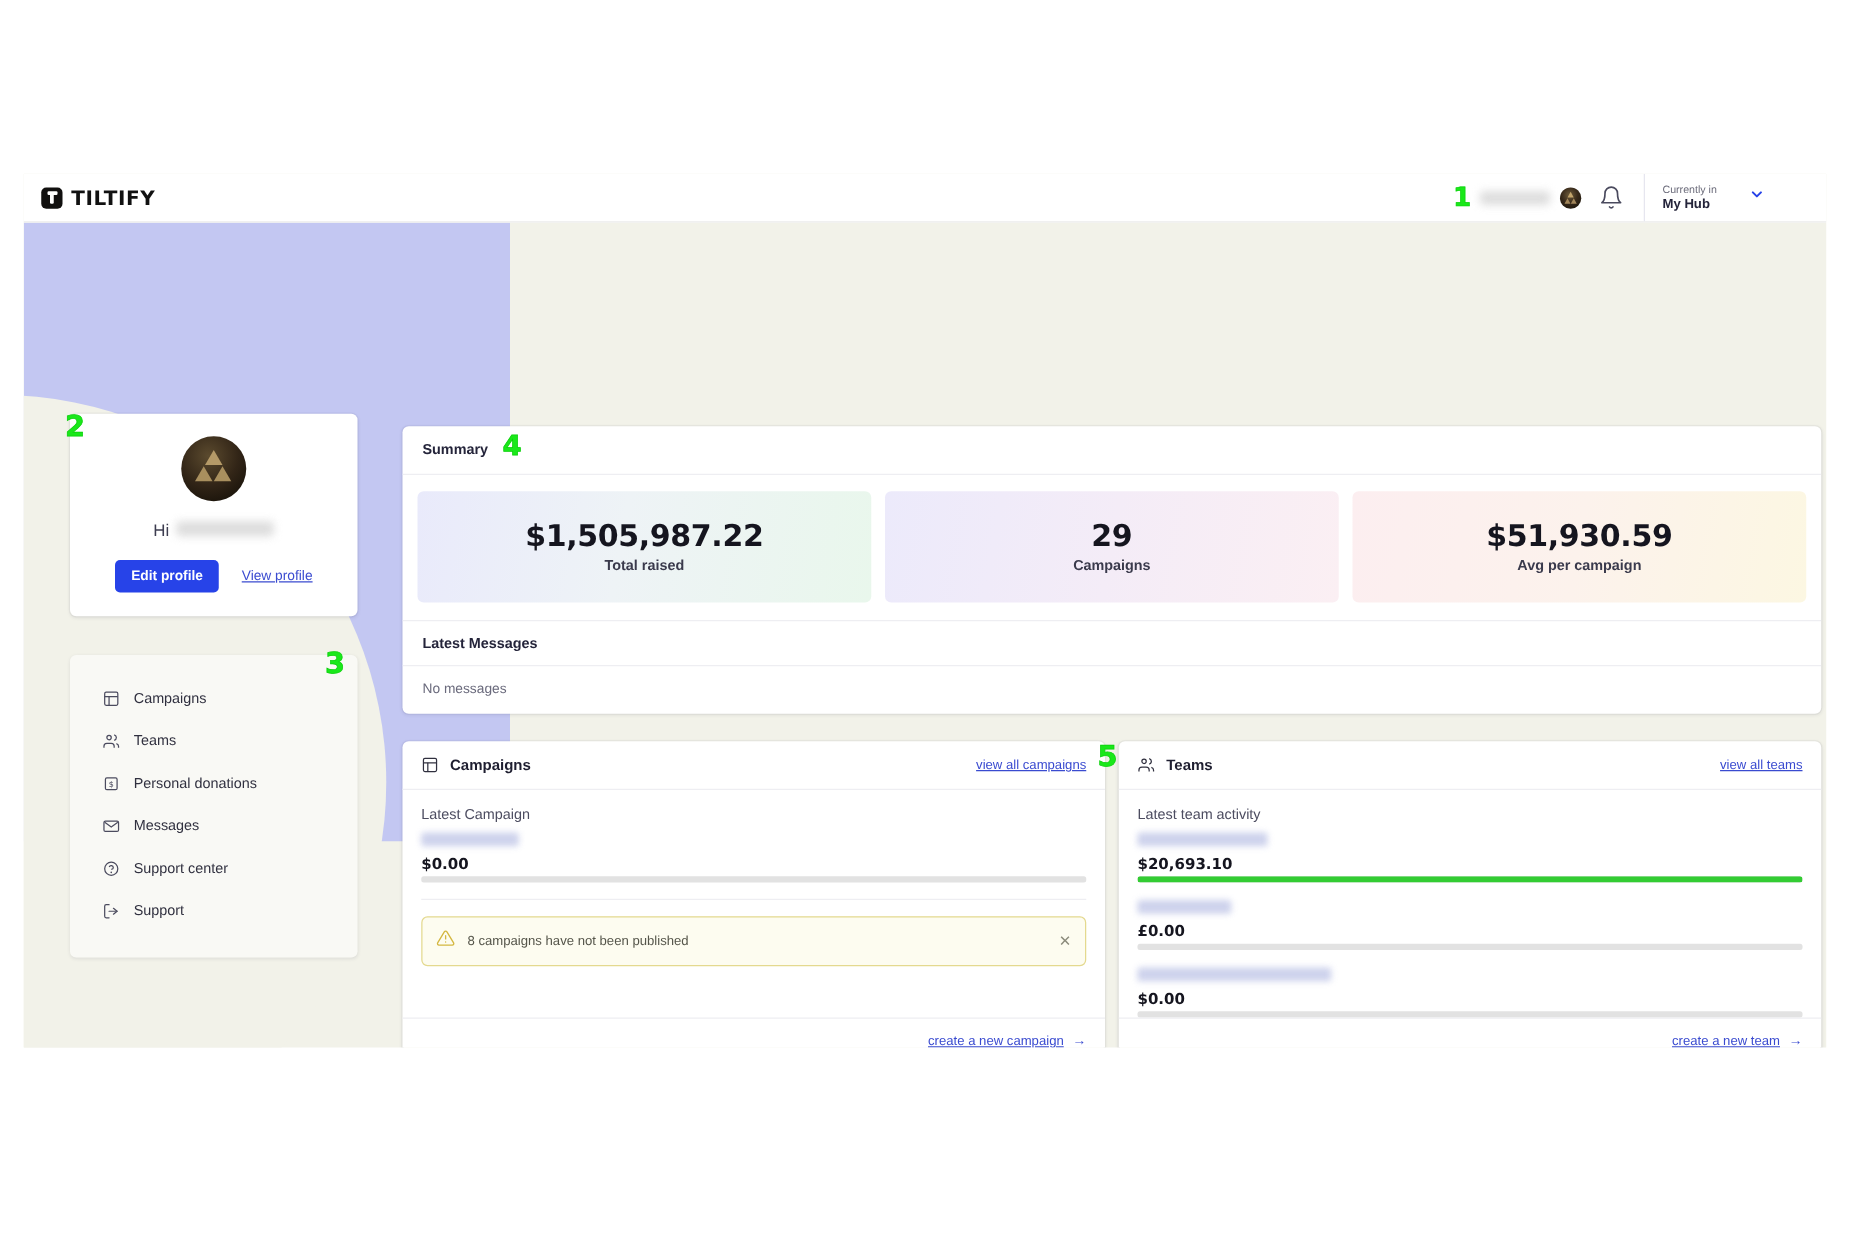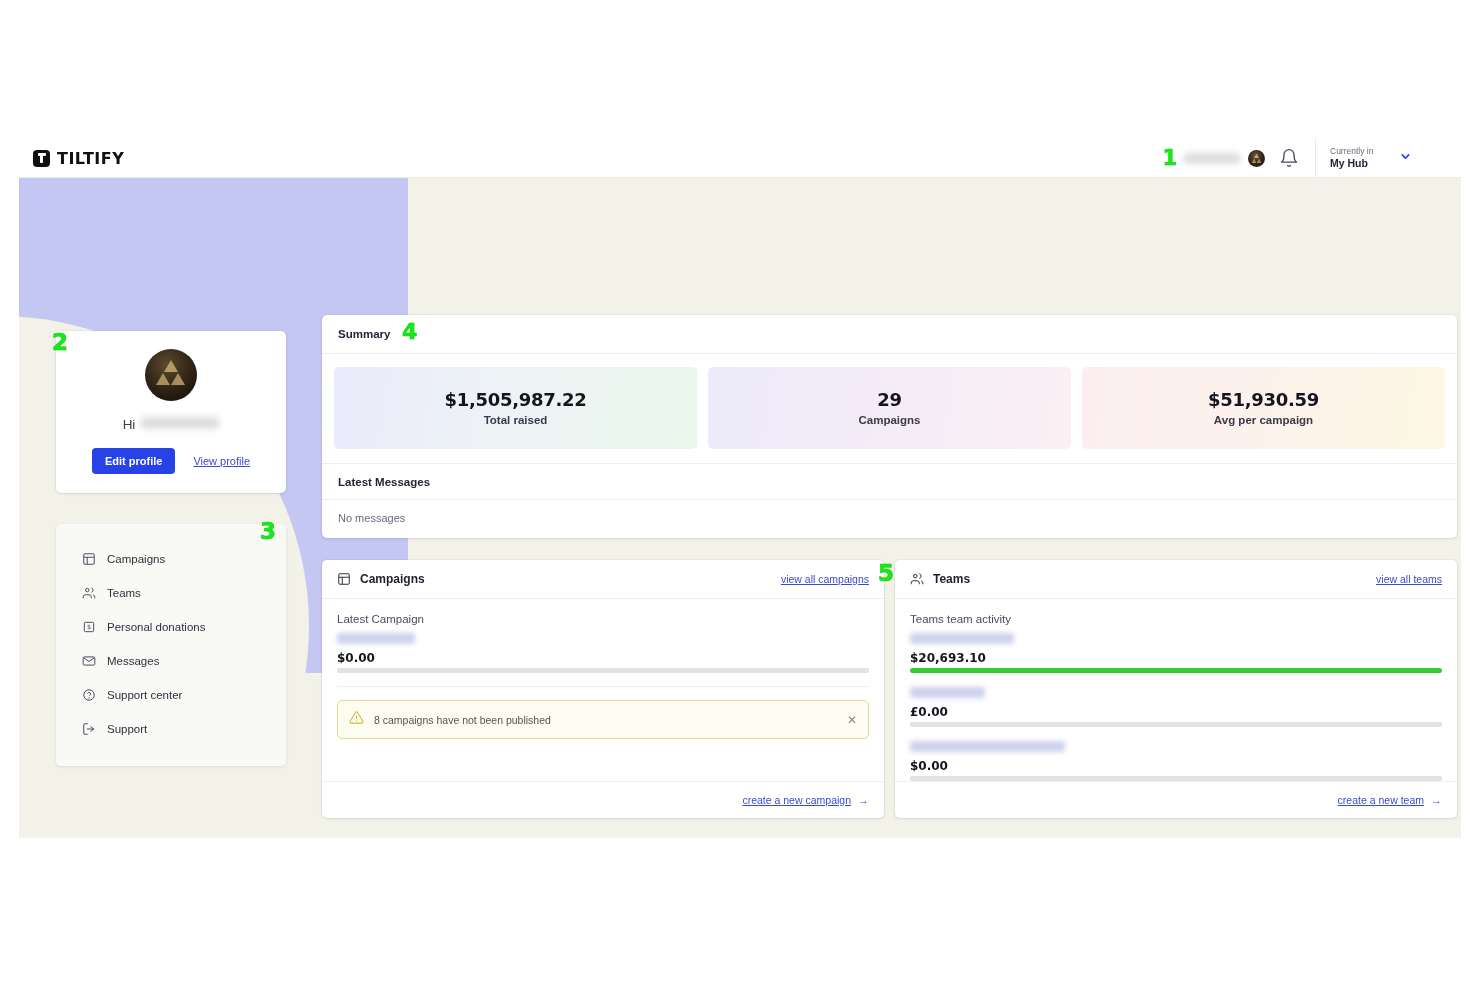--- a/index.html
+++ b/index.html
@@ -176,21 +176,21 @@
   .annot {
     position: absolute;
     color: #1ae81a; font-weight: 800; font-size: 23px;
     font-family: "DejaVu Sans", sans-serif;
     -webkit-text-stroke: .6px #0bd00b;
     z-index: 60; pointer-events: none;
   }
 
   
   #rightcol {
-    position: absolute; left: 303px; top: 176px;
+    position: absolute; left: 303px; top: 202px;
     width: 1135px; z-index: 10;
   }
   #summary-card { overflow: hidden; }
   .card-head {
     padding: 13px 16px;
     border-bottom: 1px solid #eeeef2;
     display: flex; align-items: center;
     position: relative;
   }
   .card-head-title {
@@ -202,21 +202,21 @@
   }
   .stat {
     flex: 1; border-radius: 5px;
     padding: 22px 10px 23px;
     text-align: center;
   }
   .stat-1 { background: linear-gradient(100deg,#e9eafb 0%,#eef3f6 45%,#e9f7ec 100%); }
   .stat-2 { background: linear-gradient(100deg,#eceafb 0%,#f4ecf7 50%,#fbeff3 100%); }
   .stat-3 { background: linear-gradient(100deg,#fceef0 0%,#fcf2ec 50%,#fcf7e2 100%); }
   .stat-val {
-    font-size: 18px; font-weight: 800; color: #15151f;
+    font-size: 24px; font-weight: 800; color: #15151f;
     letter-spacing: -.3px; font-family: "DejaVu Sans", sans-serif;
   }
   .stat-lbl { font-size: 11.5px; font-weight: 700; color: #3a3a4c; margin-top: 4px; }
 
   .sub-head {
     padding: 12px 16px 11px;
     font-size: 11.5px; font-weight: 700; color: #24243a;
     border-top: 1px solid #eeeef2;
   }
   .sub-body {
@@ -499,21 +499,21 @@
                 <circle cx="9" cy="7" r="3"></circle>
                 <path d="M22 21v-2a4 4 0 0 0-3-3.87"></path>
                 <path d="M16 3.13a4 4 0 0 1 0 7.75"></path>
               </svg>
           </span>
           <span class="panel-title">Teams</span>
           <a class="panel-link">view all teams</a>
         </div>
 
         <div class="panel-body">
-          <div class="body-label">Teams team activity</div>
+          <div class="body-label">Latest team activity</div>
 
           <div>
             <div class="blurline item-blur" style="width:104px"></div>
             <div class="item-amt">$20,693.10</div>
             <div class="bar">
               <div class="bar-fill" style="width:100%"></div>
             </div>
           </div>
 
           <div style="margin-top:14px">

